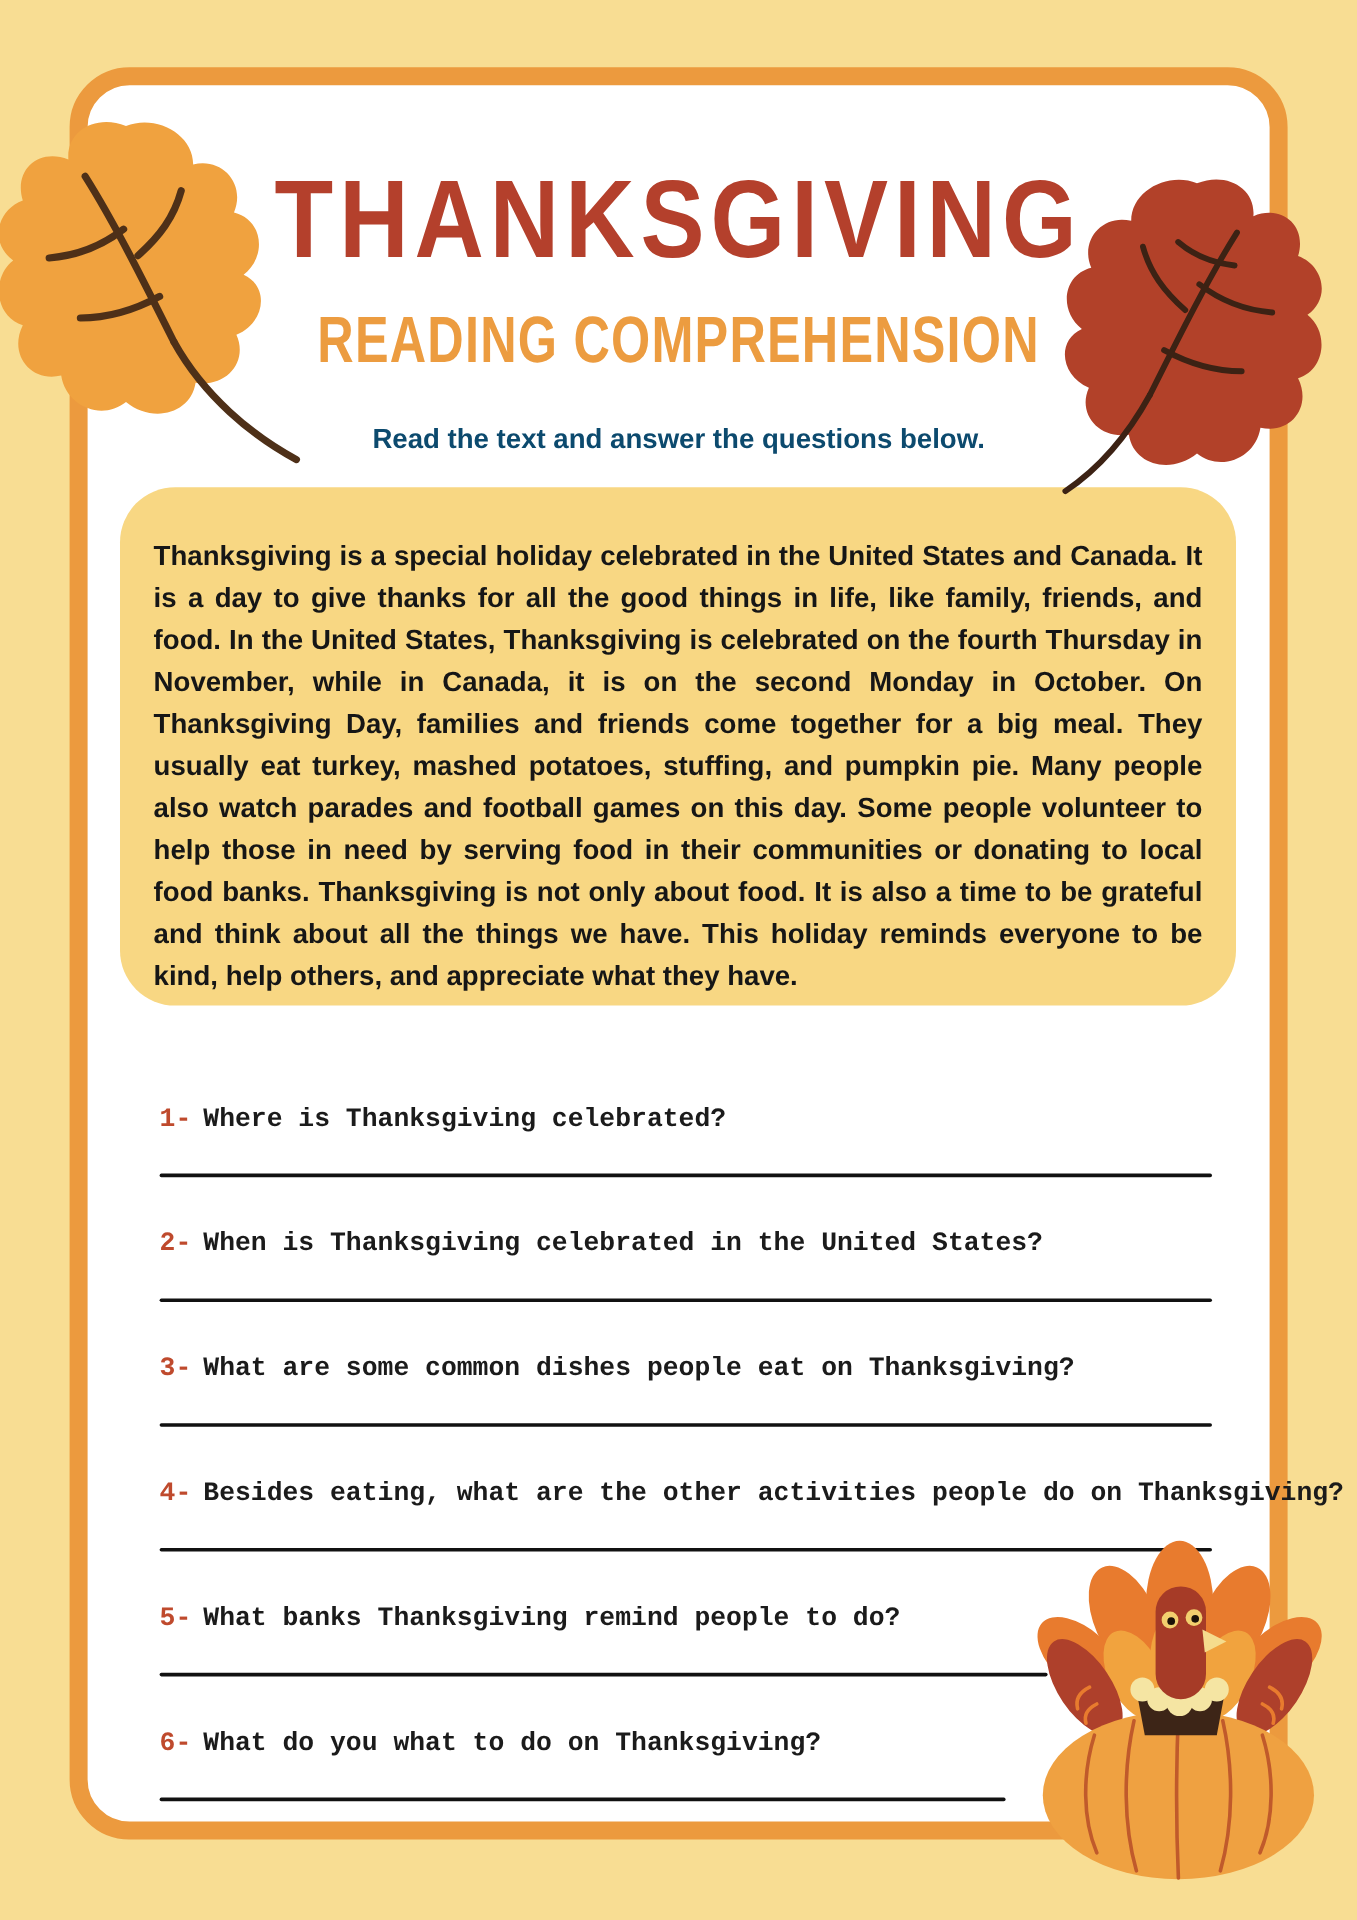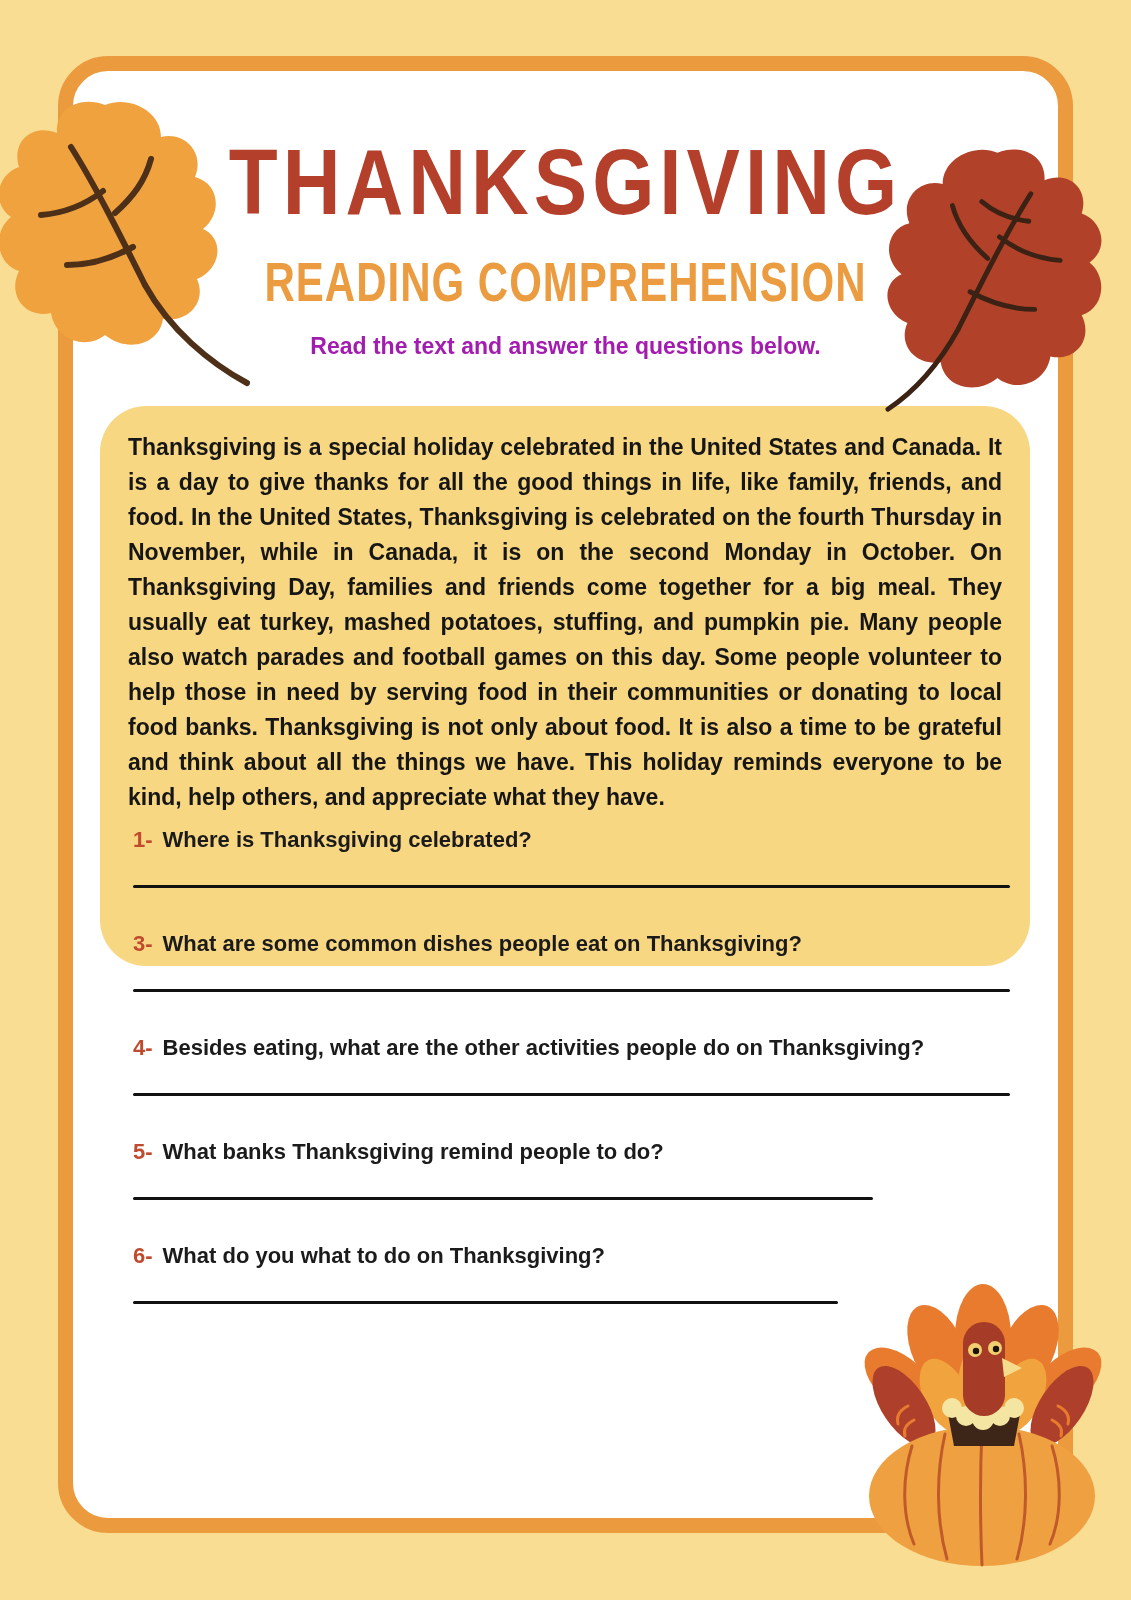--- a/index.html
+++ b/index.html
@@ -34,39 +34,39 @@
   }
   .subtitle{
     position:absolute;left:0;top:252px;width:100%;
     text-align:center;
     font-size:42px;font-weight:700;letter-spacing:1px;
     color:#EC9C40;
     transform:scaleY(1.3);transform-origin:center top;
     z-index:2;margin:0;
   }
   .instruction{
-    position:absolute;left:0;top:333px;width:100%;
+    position:absolute;left:0;top:352px;width:100%;
     text-align:center;
-    font-size:23px;font-weight:700;color:#a21caf;
+    font-size:23px;font-weight:700;color:#0c4a6e;
     z-index:2;margin:0;
   }
   .passage{
     position:absolute;left:100px;top:406px;
-    width:930px;height:560px;
+    width:930px;height:432px;
     box-sizing:border-box;
     background:#F8D783;
     border-radius:46px;
-    padding:24px 28px;
+    padding:40px 28px;
     font-size:23px;font-weight:700;line-height:35px;
     color:#161616;
     text-align:justify;
     z-index:2;
   }
   .questions{
-    position:absolute;left:133px;top:821px;width:877px;z-index:2;
+    position:absolute;left:133px;top:914px;width:877px;z-index:2;font-family:Liberation Mono, monospace;
   }
   .q-item{position:relative;height:104px;}
   .q-row{position:absolute;left:0;top:6px;white-space:nowrap;font-size:22px;font-weight:700;color:#1b1b1b;}
   .q-num{color:#BF4A2D;margin-right:10px;}
   .q-line{position:absolute;left:0;top:64px;height:3px;background:#111;border-radius:2px;}
 </style>
 </head>
 <body>
 
 <div class="page">
@@ -159,20 +159,26 @@
   <div class="passage">Thanksgiving is a special holiday celebrated in the United States and Canada. It is a day to give thanks for all the good things in life, like family, friends, and food. In the United States, Thanksgiving is celebrated on the fourth Thursday in November, while in Canada, it is on the second Monday in October. On Thanksgiving Day, families and friends come together for a big meal. They usually eat turkey, mashed potatoes, stuffing, and pumpkin pie. Many people also watch parades and football games on this day. Some people volunteer to help those in need by serving food in their communities or donating to local food banks. Thanksgiving is not only about food. It is also a time to be grateful and think about all the things we have. This holiday reminds everyone to be kind, help others, and appreciate what they have.</div>
 
   <div class="questions">
     <div class="q-item">
       <div class="q-row">
         <span class="q-num">1-</span><span>Where is Thanksgiving celebrated?</span>
       </div>
       <div class="q-line" style="width: 877px;"></div>
     </div>
 
+    <div class="q-item">
+      <div class="q-row">
+        <span class="q-num">2-</span><span>When is Thanksgiving celebrated in the United States?</span>
+      </div>
+      <div class="q-line" style="width: 877px;"></div>
+    </div>
 
     <div class="q-item">
       <div class="q-row">
         <span class="q-num">3-</span><span>What are some common dishes people eat on Thanksgiving?</span>
       </div>
       <div class="q-line" style="width: 877px;"></div>
     </div>
 
     <div class="q-item">
       <div class="q-row">

